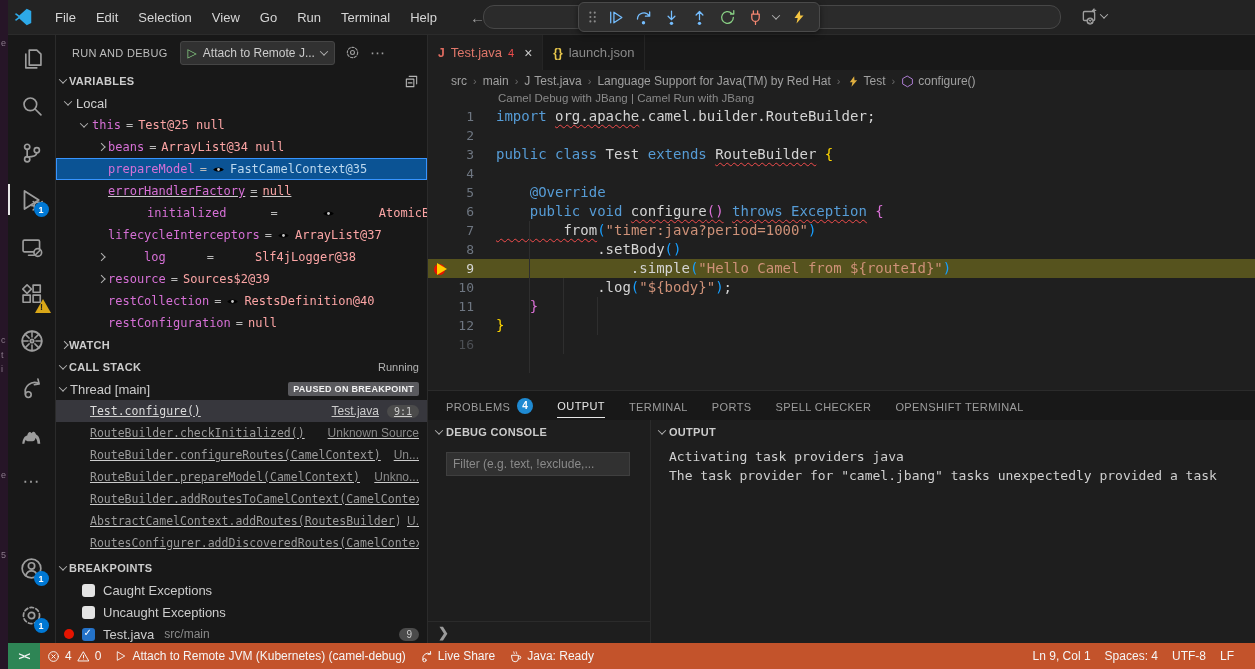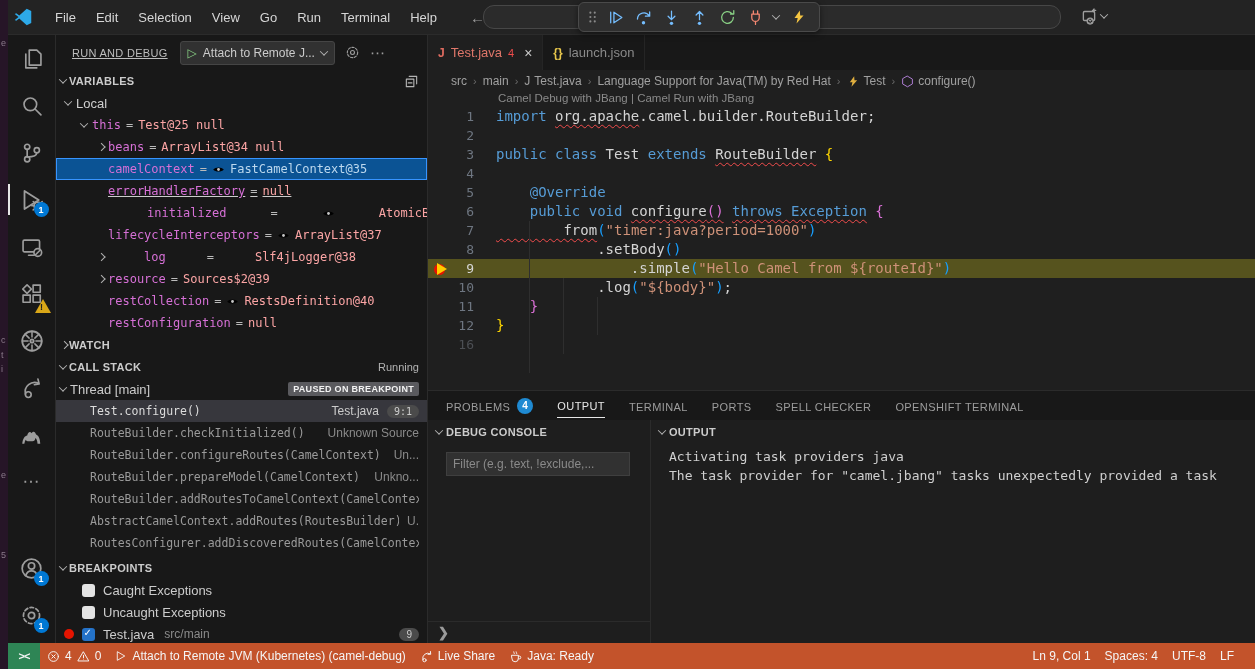--- a/index.html
+++ b/index.html
@@ -41,21 +41,21 @@
   .nbadge{position:absolute;right:7px;bottom:6px;min-width:15px;height:15px;border-radius:8px;
           background:var(--accent,#0078d4);color:#fff;font-size:9px;display:flex;align-items:center;
           justify-content:center;padding:0 3px;font-weight:bold;}
   .wbadge{position:absolute;right:5px;bottom:4px;width:0;height:0;border-left:8px solid transparent;
           border-right:8px solid transparent;border-bottom:14px solid var(--warn,#d9a718);}
   .wbadge::after{content:"!";position:absolute;left:-2.5px;top:3px;color:#222;font-size:9px;font-weight:bold;}
 
   
   .sidebar{position:absolute;left:56px;top:35px;width:371px;bottom:26px;background:#181818;overflow:hidden;z-index:2;}
   .sb-head{height:35px;display:flex;align-items:center;padding:0 8px 0 16px;}
-  .sb-title{font-size:11px;color:#bdbdbd;letter-spacing:.3px;text-decoration:underline;}
+  .sb-title{font-size:11px;color:#bdbdbd;letter-spacing:.3px;}
   .cfg{margin-left:12px;height:24px;max-width:196px;display:flex;align-items:center;gap:6px;background:#313131;
        border:1px solid #454545;border-radius:3px;padding:0 7px;white-space:nowrap;overflow:hidden;font-size:12px;}
   .cfg .play{color:#89d185;font-size:12px;}
   .sb-head .ico{margin-left:10px;}
   .sect{height:22px;display:flex;align-items:center;padding:0 8px 0 4px;font-size:11px;font-weight:bold;color:#cccccc;}
   .sect .lbl{margin-left:3px;letter-spacing:.3px;}
   .sect .right{margin-left:auto;font-weight:normal;color:#b3b3b3;}
   .chev{display:inline-block;width:6px;height:6px;border-right:1.4px solid #b0b0b0;border-bottom:1.4px solid #b0b0b0;}
   .chev.d{transform:rotate(45deg) translate(-1px,-1px);}
   .chev.r{transform:rotate(-45deg) translate(1px,1px);}
@@ -67,21 +67,21 @@
   .vrow .vval{color:#fca5a5;}
   .vrow .eye{color:#c5c5c5;margin-right:5px;display:inline-flex;}
   .vrow.plainrow .vname{color:#cfcfcf;font-family:"Liberation Sans",sans-serif;font-size:13px;}
   .vrow.sel{background:var(--selrow,#0b5394);outline:1px solid #3794ff;outline-offset:-1px;}
   .vrow.sel .vval{color:#bcd8ee;}
   .thread{height:22px;display:flex;align-items:center;padding:0 8px 0 4px;}
   .thread .tlabel{margin-left:4px;}
   .paused{margin-left:auto;background:#5a5a5e;color:#f2f2f2;font-size:9px;font-weight:bold;
           padding:2px 5px;border-radius:2px;letter-spacing:.3px;}
   .frame{height:22px;display:flex;align-items:center;padding:0 8px 0 34px;
-         font-family:"DejaVu Sans Mono",monospace;font-size:11.5px;white-space:nowrap;overflow:hidden;}
+         font-family:"DejaVu Sans Mono",monospace;font-size:11.5px;white-space:nowrap;overflow:hidden;text-decoration:underline;}
   .frame .flabel{color:#dcdcdc;overflow:hidden;text-overflow:clip;flex:0 1 auto;}
   .frame.dim .flabel{color:#9a9a9a;}
   .frame .ffile{margin-left:auto;padding-left:8px;color:#cccccc;font-family:"Liberation Sans",sans-serif;font-size:12px;flex:none;}
   .frame.dim .ffile{color:#8a8a8a;}
   .frame.sel{background:#37373d;}
   .pill{background:#4b4b4b;border-radius:10px;padding:1px 7px;font-size:10px;color:#cccccc;margin-left:8px;flex:none;}
   .bprow{height:22px;display:flex;align-items:center;padding:0 8px 0 8px;white-space:nowrap;}
   .cb{width:13px;height:13px;border-radius:3px;background:#e3e3e3;margin:0 8px 0 0;flex:none;position:relative;}
   .cb.on{background:#2472c8;}
   .cb.on::after{content:"✓";position:absolute;left:1.5px;top:-1px;color:#fff;font-size:10px;}
@@ -432,21 +432,21 @@
         <div class="vrow" style="padding-left: 36px;">
           <span class="chevbox">
             <span class="chev r"></span>
           </span>
           <span class="vname">beans</span>
           <span class="veq">=</span>
           <span class="vval">ArrayList@34 null</span>
         </div>
         <div class="vrow sel" style="padding-left: 36px;">
           <span class="chevbox"></span>
-          <span class="vname">camelContext</span>
+          <span class="vname">prepareModel</span>
           <span class="veq">=</span>
           <span class="eye">
             <svg width="13" height="13" viewBox="0 0 16 16">
               <path d="M1.5 8 C4 4.6 12 4.6 14.5 8 C12 11.4 4 11.4 1.5 8 Z"></path>
               <circle cx="8" cy="8" r="1.7" fill="currentColor" stroke="none"></circle>
             </svg>
           </span>
           <span class="vval">FastCamelContext@35</span>
         </div>
         <div class="vrow" style="padding-left: 36px; text-decoration: underline;">

